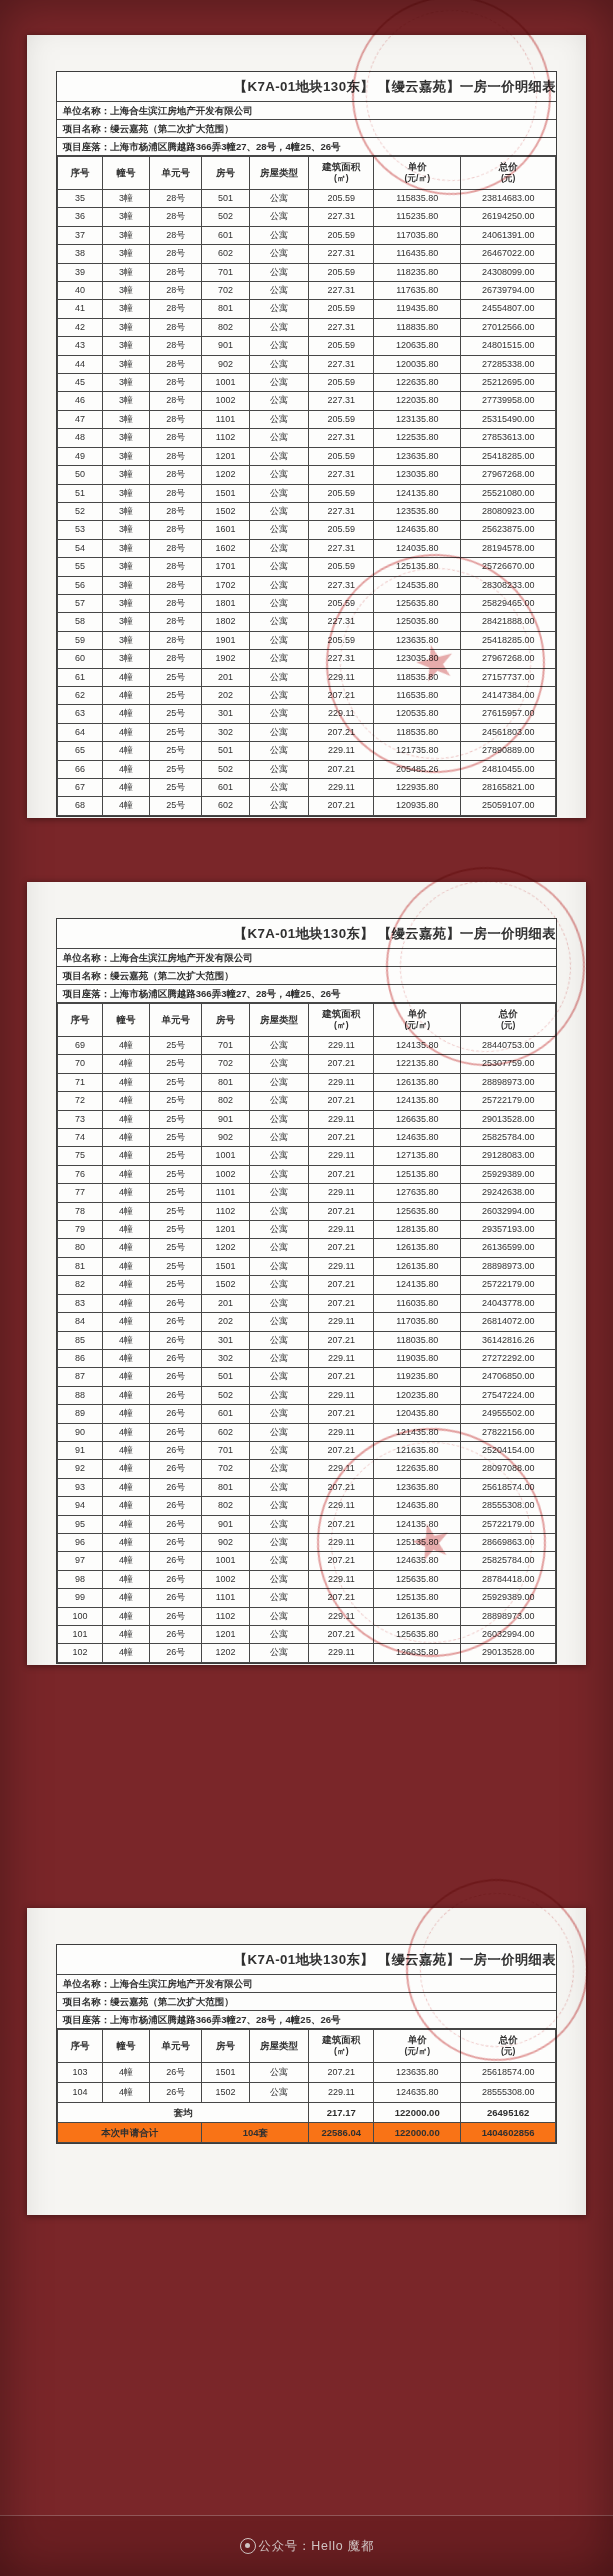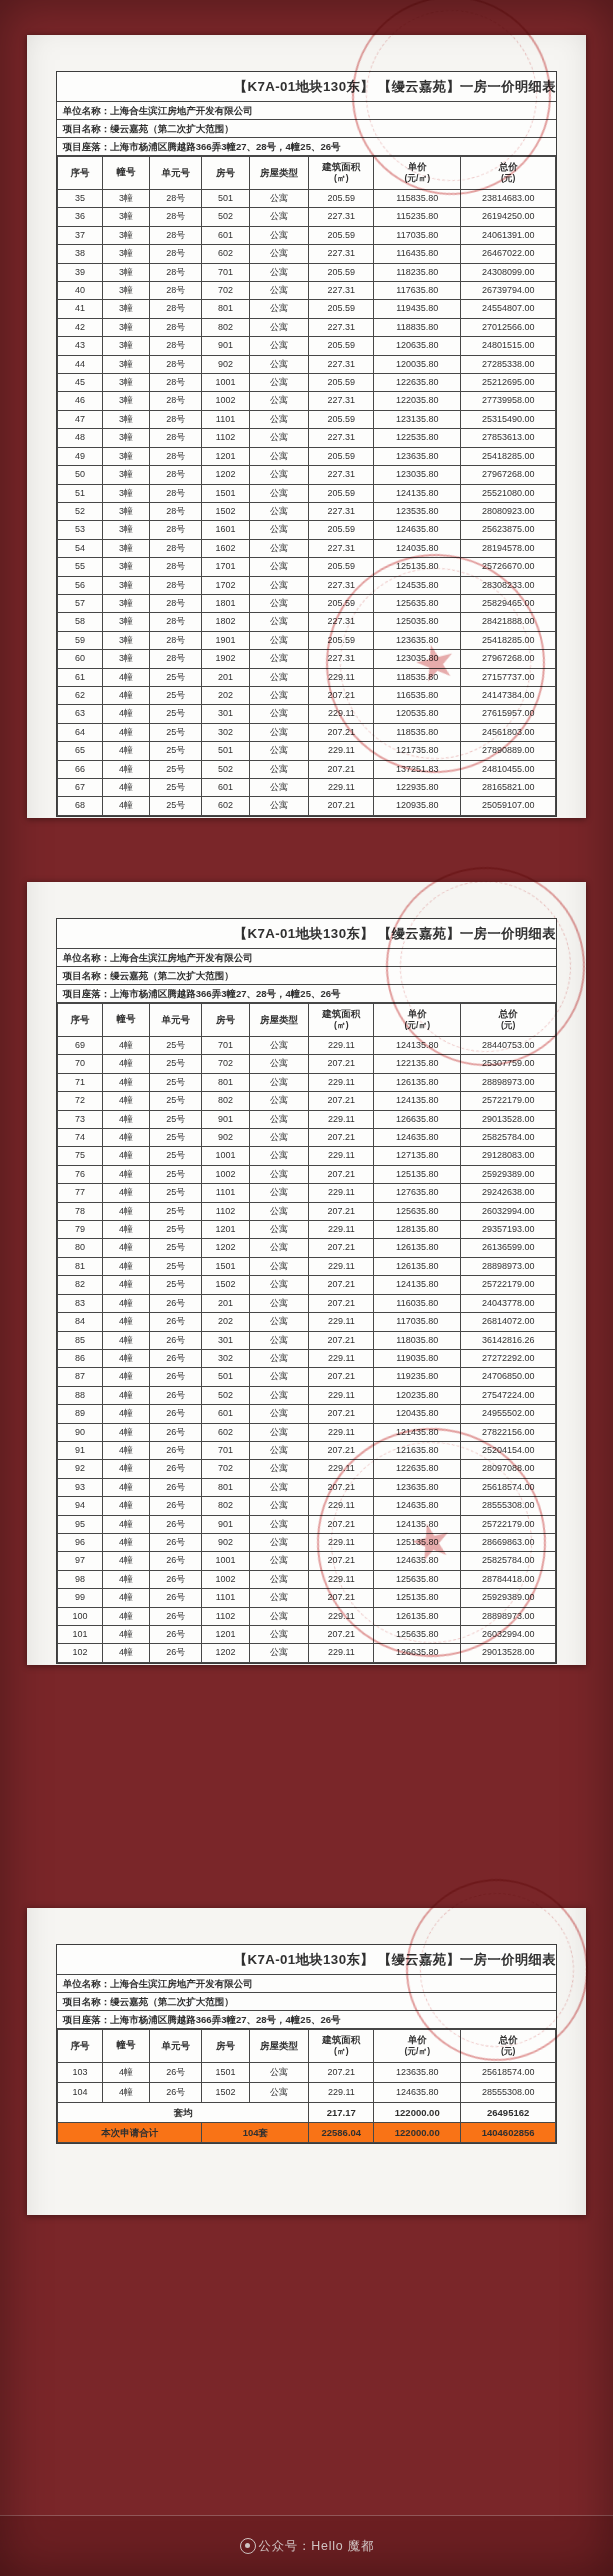--- a/index.html
+++ b/index.html
@@ -24,21 +24,21 @@
   .sheet-title{height:30px;line-height:30px;text-align:right;font-size:13.3px;
     font-weight:bold;border-bottom:0.8px solid var(--table-border);letter-spacing:0.4px;}
   .info-row{height:18px;line-height:18px;padding-left:5.8px;font-size:9.5px;
     font-weight:bold;border-bottom:0.8px solid var(--table-border);white-space:nowrap;overflow:hidden;}
   table{width:100%;border-collapse:collapse;table-layout:fixed;}
   th,td{border:0.8px solid var(--table-border);text-align:center;padding:0;}
   thead th{font-size:9.5px;font-weight:bold;height:33px;line-height:11.6px;vertical-align:middle;}
   thead th .unit{font-size:8.7px;font-weight:bold;}
   tbody td{height:17.4px;line-height:17.4px;font-size:9px;white-space:nowrap;overflow:hidden;}
   #page3 tbody td{height:19px;line-height:19px;}
-  th:nth-child(1){width:9%;margin-left:48px;} th:nth-child(2){width:9.5%;font-family:Liberation Mono, monospace;} th:nth-child(3){width:10.5%;}
+  th:nth-child(1){width:9%;margin-left:48px;} th:nth-child(2){width:9.5%;} th:nth-child(3){width:10.5%;}
   th:nth-child(4){width:9.5%;} th:nth-child(5){width:12%;} th:nth-child(6){width:13%;}
   th:nth-child(7){width:17.5%;} th:nth-child(8){width:19%;}
   tr.avg td{height:21px;line-height:21px;font-weight:bold;font-size:9.5px;}
   tr.grand td{height:21.6px;line-height:21.6px;font-weight:bold;font-size:9.5px;background:#f97316;}
   
   .stamp{position:absolute;border:2.5px solid var(--stamp);border-radius:50%;
     opacity:.5;mix-blend-mode:multiply;pointer-events:none;filter:blur(0.4px);
     transform:rotate(-14deg);}
   .stamp::before{content:"";position:absolute;inset:11.6px;border:0.8px dashed var(--stamp);
     border-radius:50%;opacity:.6;}
@@ -412,21 +412,21 @@
             <td>121735.80</td>
             <td>27890889.00</td>
           </tr>
           <tr>
             <td>66</td>
             <td>4幢</td>
             <td>25号</td>
             <td>502</td>
             <td>公寓</td>
             <td>207.21</td>
-            <td>137251.83</td>
+            <td>205485.26</td>
             <td>24810455.00</td>
           </tr>
           <tr>
             <td>67</td>
             <td>4幢</td>
             <td>25号</td>
             <td>601</td>
             <td>公寓</td>
             <td>229.11</td>
             <td>122935.80</td>

